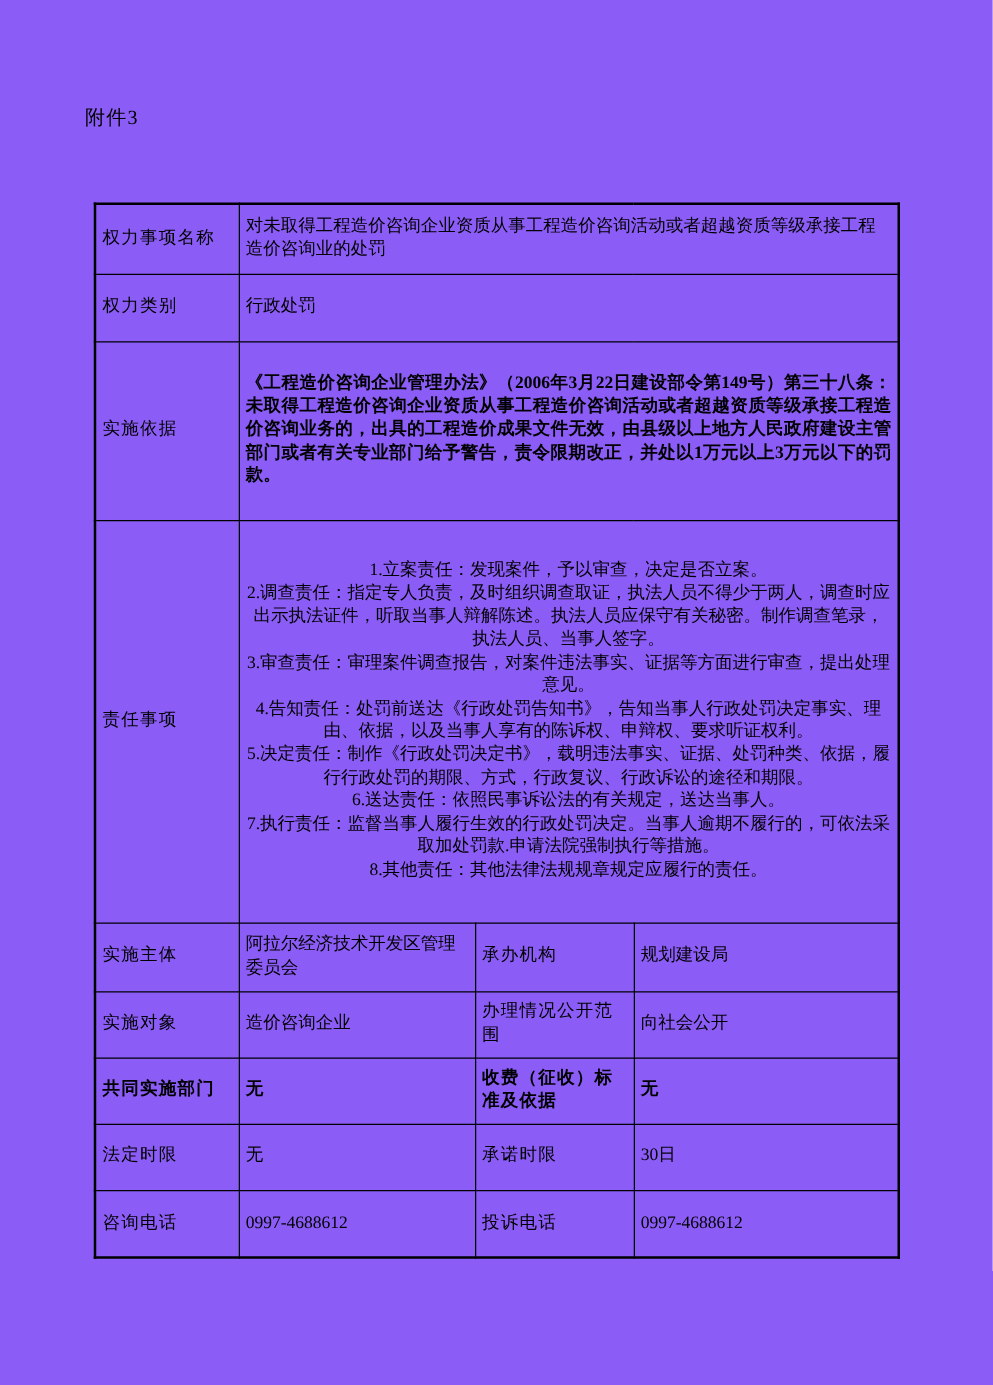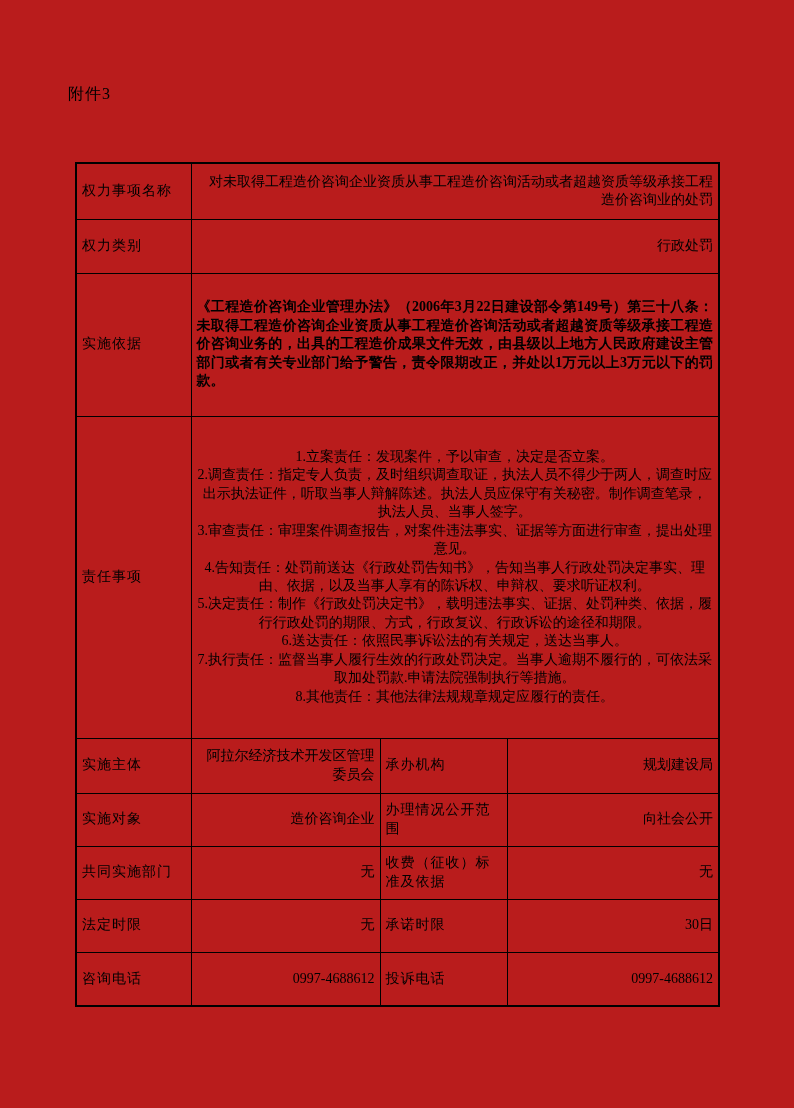--- a/index.html
+++ b/index.html
@@ -9,21 +9,21 @@
     color: #000000;
     width: 794px;
     height: 1108px;
     position: relative;
     overflow: hidden;
   }
   .page {
     position: absolute;
     left: 0; top: 0;
     width: 794px; height: 1108px;
-    background: #b91c1c;
+    background: #8b5cf6;
   }
   .attachment {
     position: absolute;
     left: 68px;
     top: 84px;
     font-size: 16px;
     letter-spacing: 1px;
   }
   .doc-title {
     position: absolute;
@@ -50,41 +50,41 @@
     font-size: 14px;
     line-height: 1.32;
     padding: 2px 5px;
     overflow: hidden;
   }
   td.lbl {
     text-align: left;
     letter-spacing: 1px;
   }
   td.val-center {
-    text-align: right;
+    text-align: left;
   }
   td.val-left {
     text-align: justify;
     padding: 4px 8px;
     font-weight: bold;
   }
   td.duty {
     text-align: center;
     white-space: pre-line;
     padding: 3px 8px;
     line-height: 1.42;
     font-size: 13.6px;
   }
   tr.r1 { height: 56px; }
   tr.r2 { height: 54px; }
   tr.r3 { height: 143px; }
   tr.r4 { height: 322px; }
   tr.r5 { height: 55px; }
   tr.r6 { height: 53px; font-family: Liberation Serif, serif; }
-  tr.r7 { height: 53px; }
+  tr.r7 { height: 53px; font-weight: bold; }
   tr.r8 { height: 53px; }
   tr.r9 { height: 54px; }
 </style>
 </head>
 <body>
 
 <div class="page">
 
   <div class="attachment">附件3</div>
 

